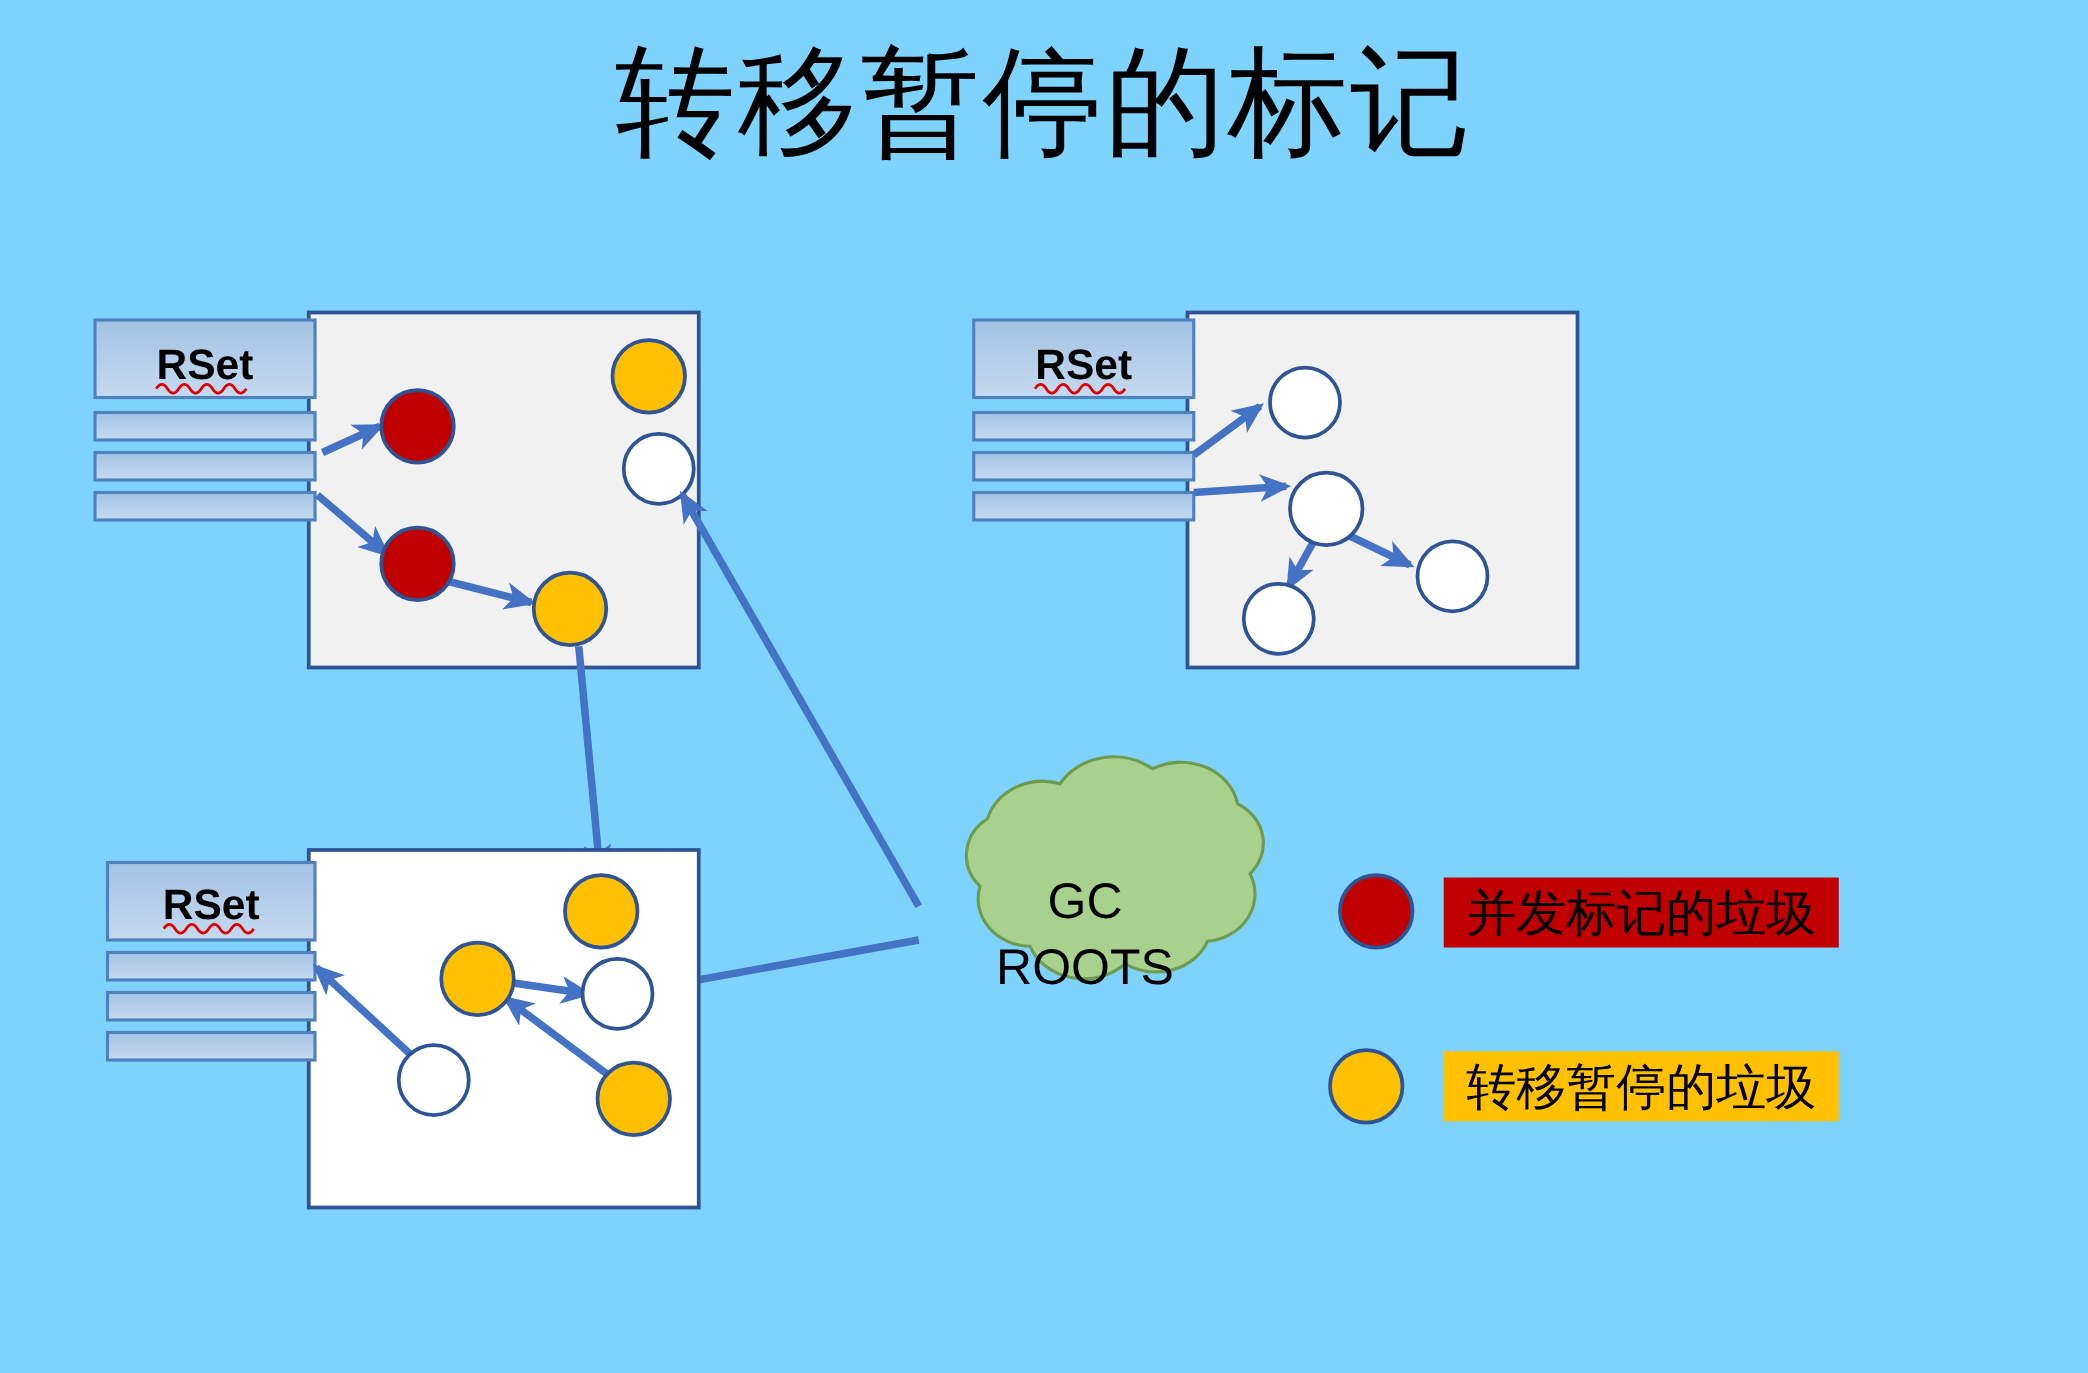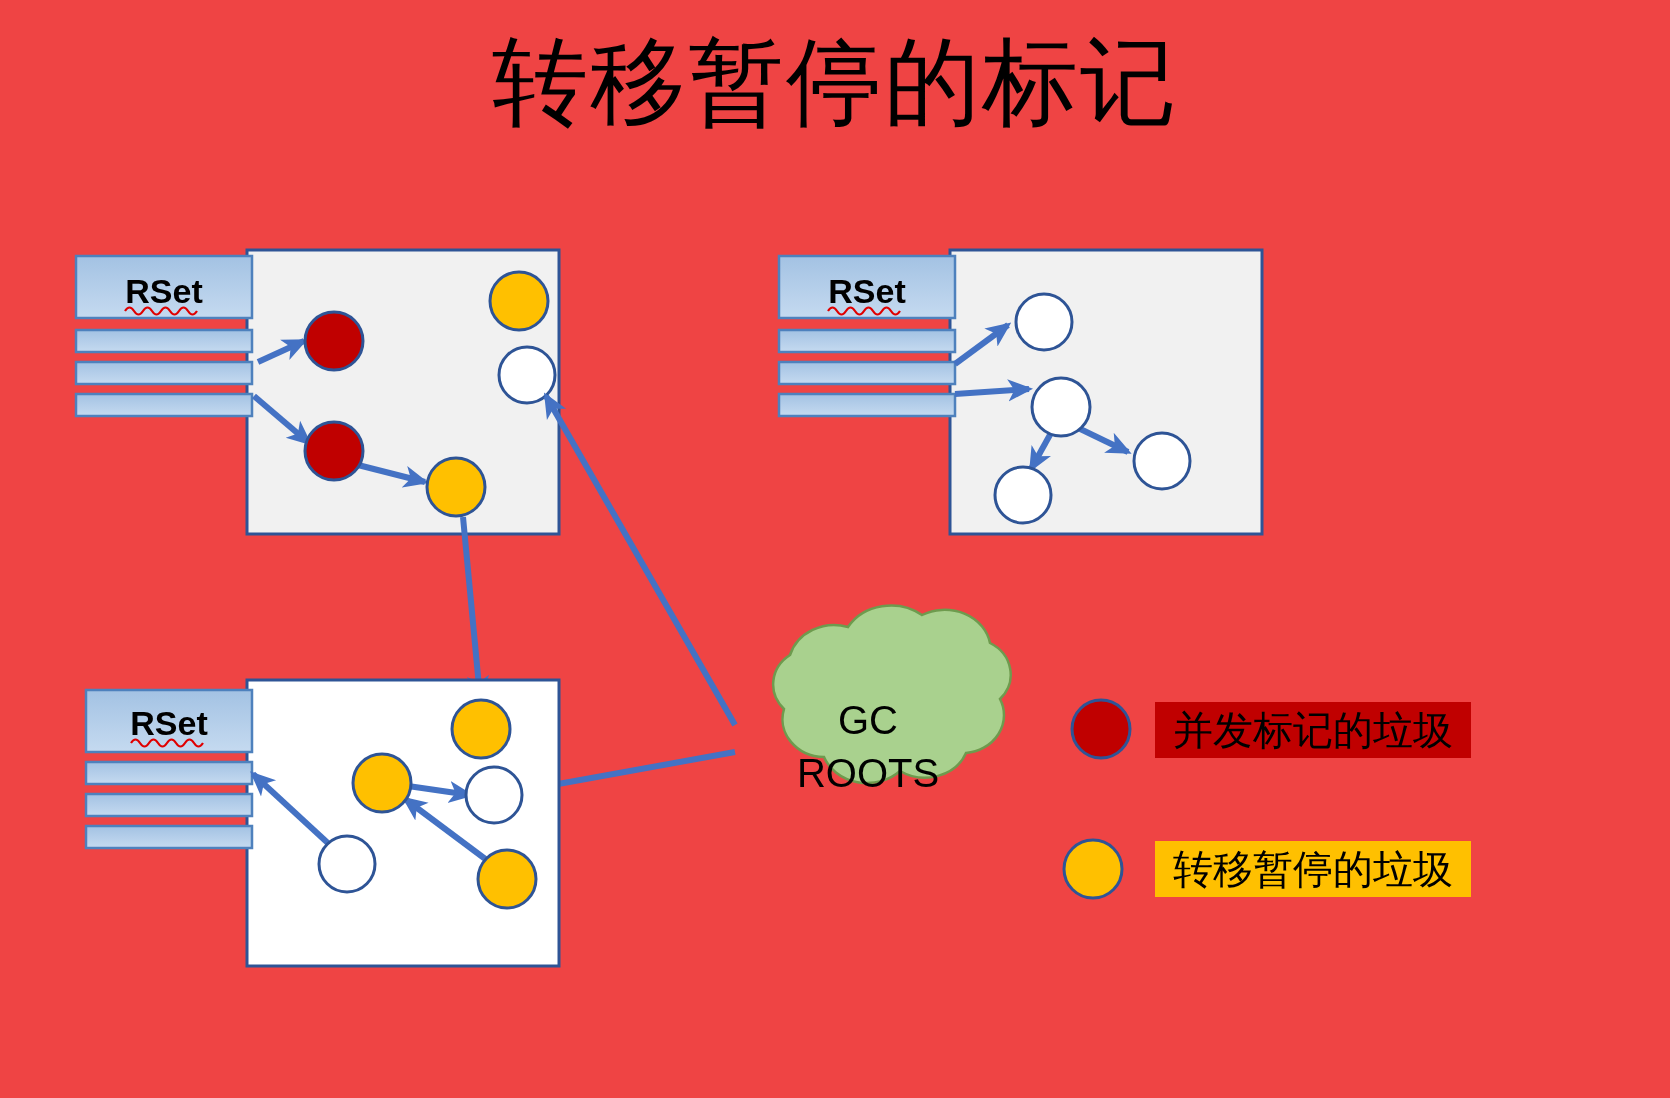--- a/index.html
+++ b/index.html
@@ -4,21 +4,21 @@
 <style>
   html, body {
     margin: 0;
     padding: 0;
     background: #ffffff;
   }
   #slide {
     position: relative;
     width: 1670px;
     height: 1098px;
-    background: #ef4444;
+    background: #7dd3fc;
     overflow: hidden;
     font-family: "Liberation Sans", sans-serif;
   }
   #title {
     position: absolute;
     left: 0;
     top: 24px;
     width: 1670px;
     text-align: center;
     font-size: 96px;

